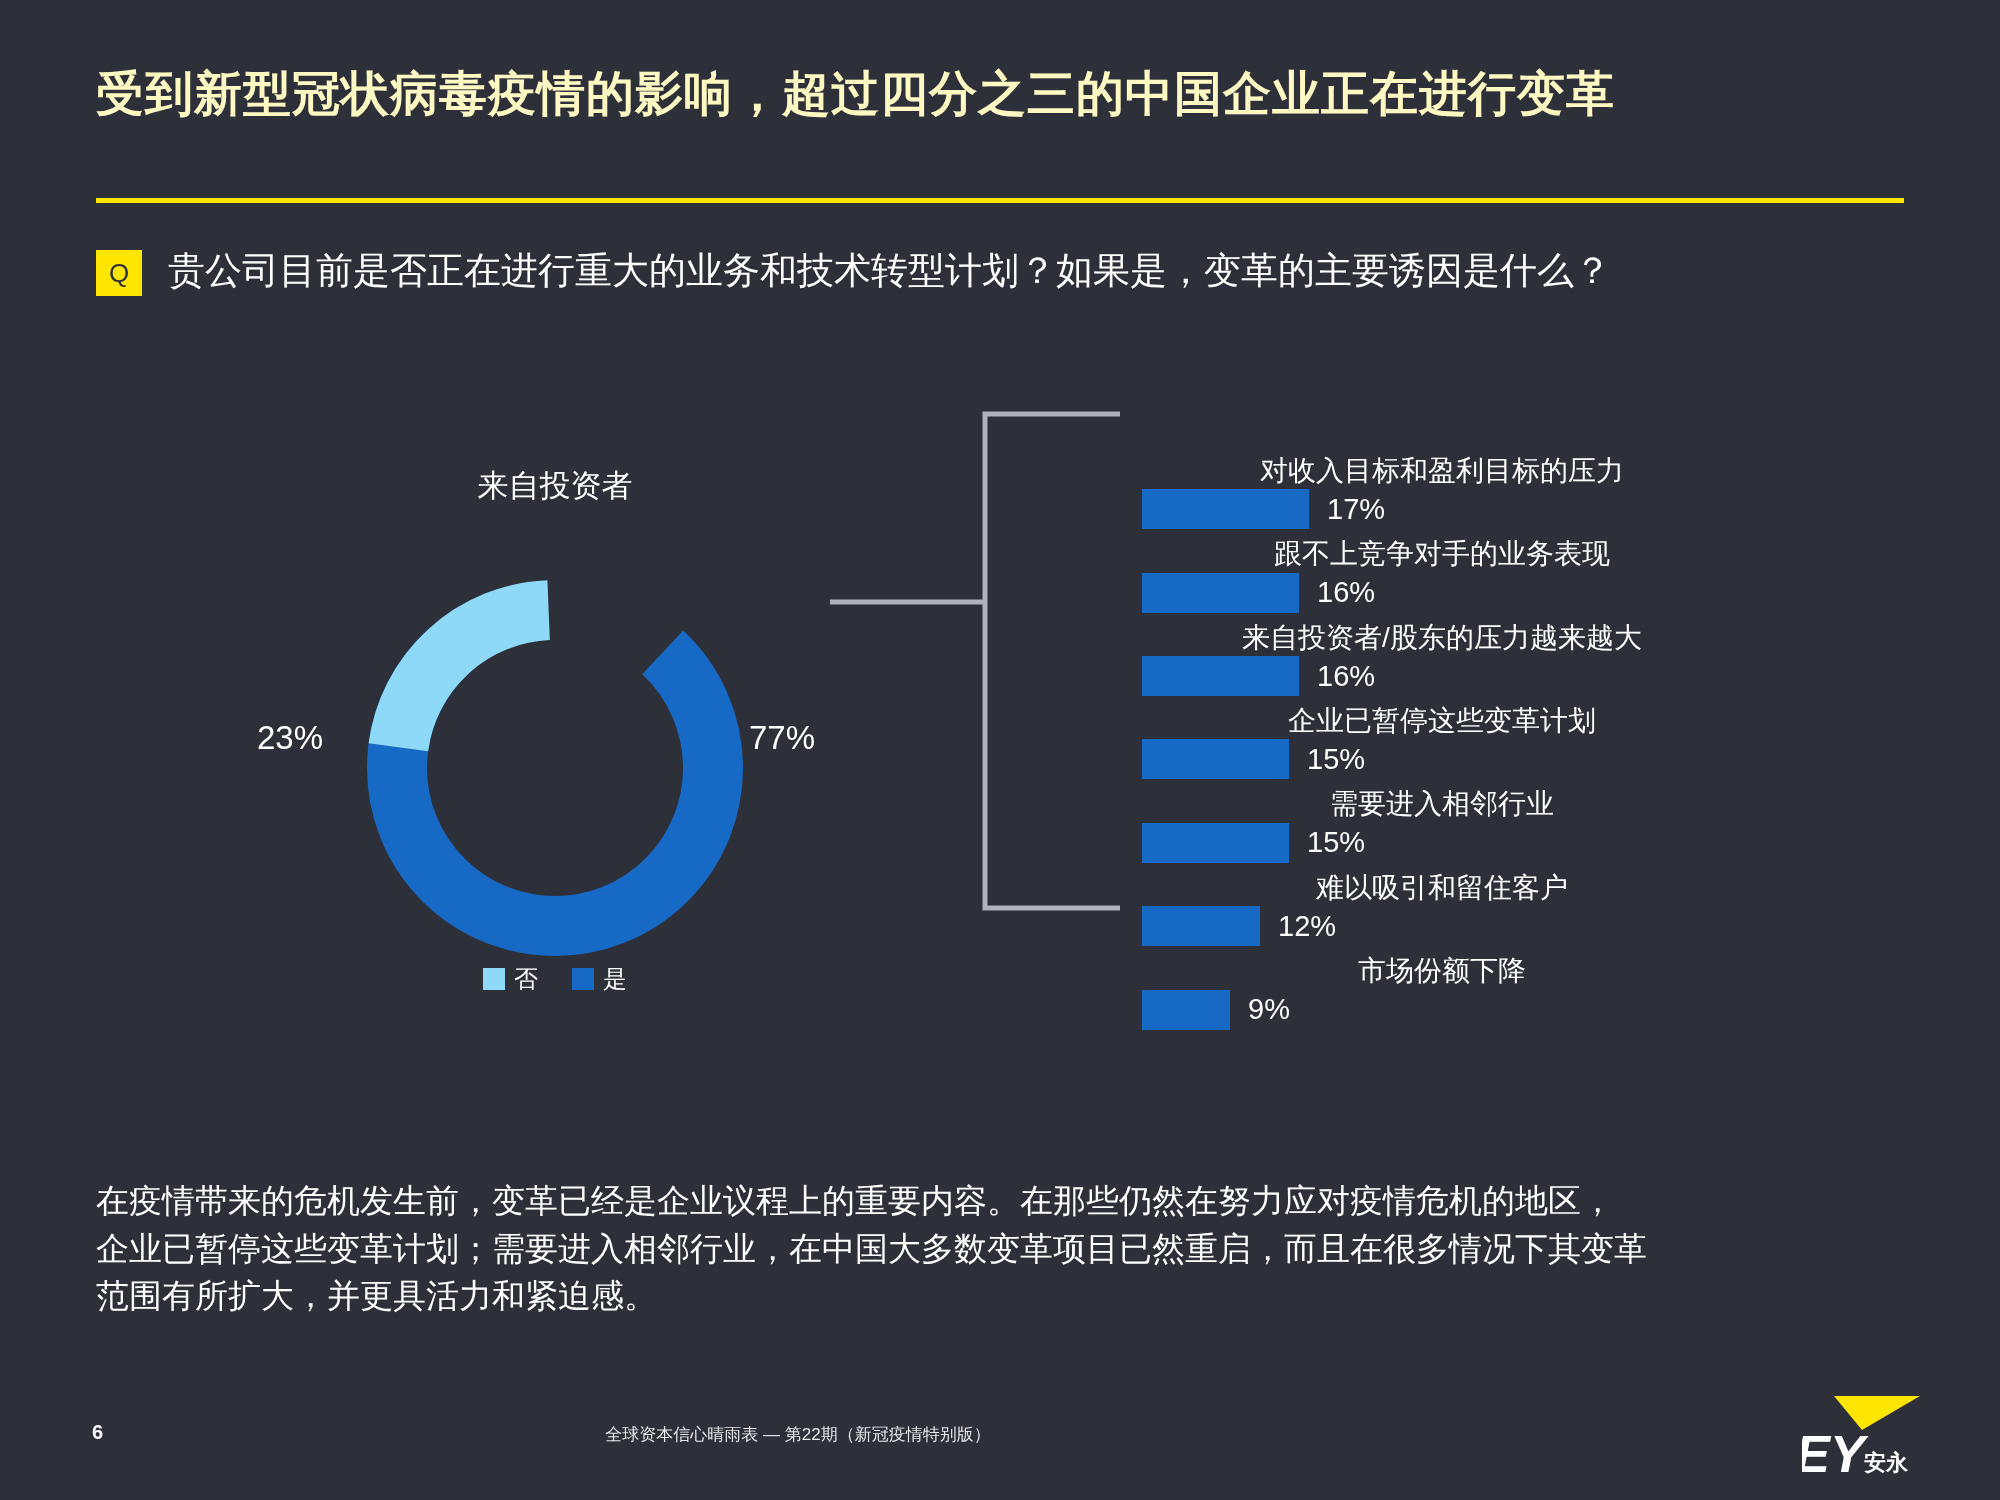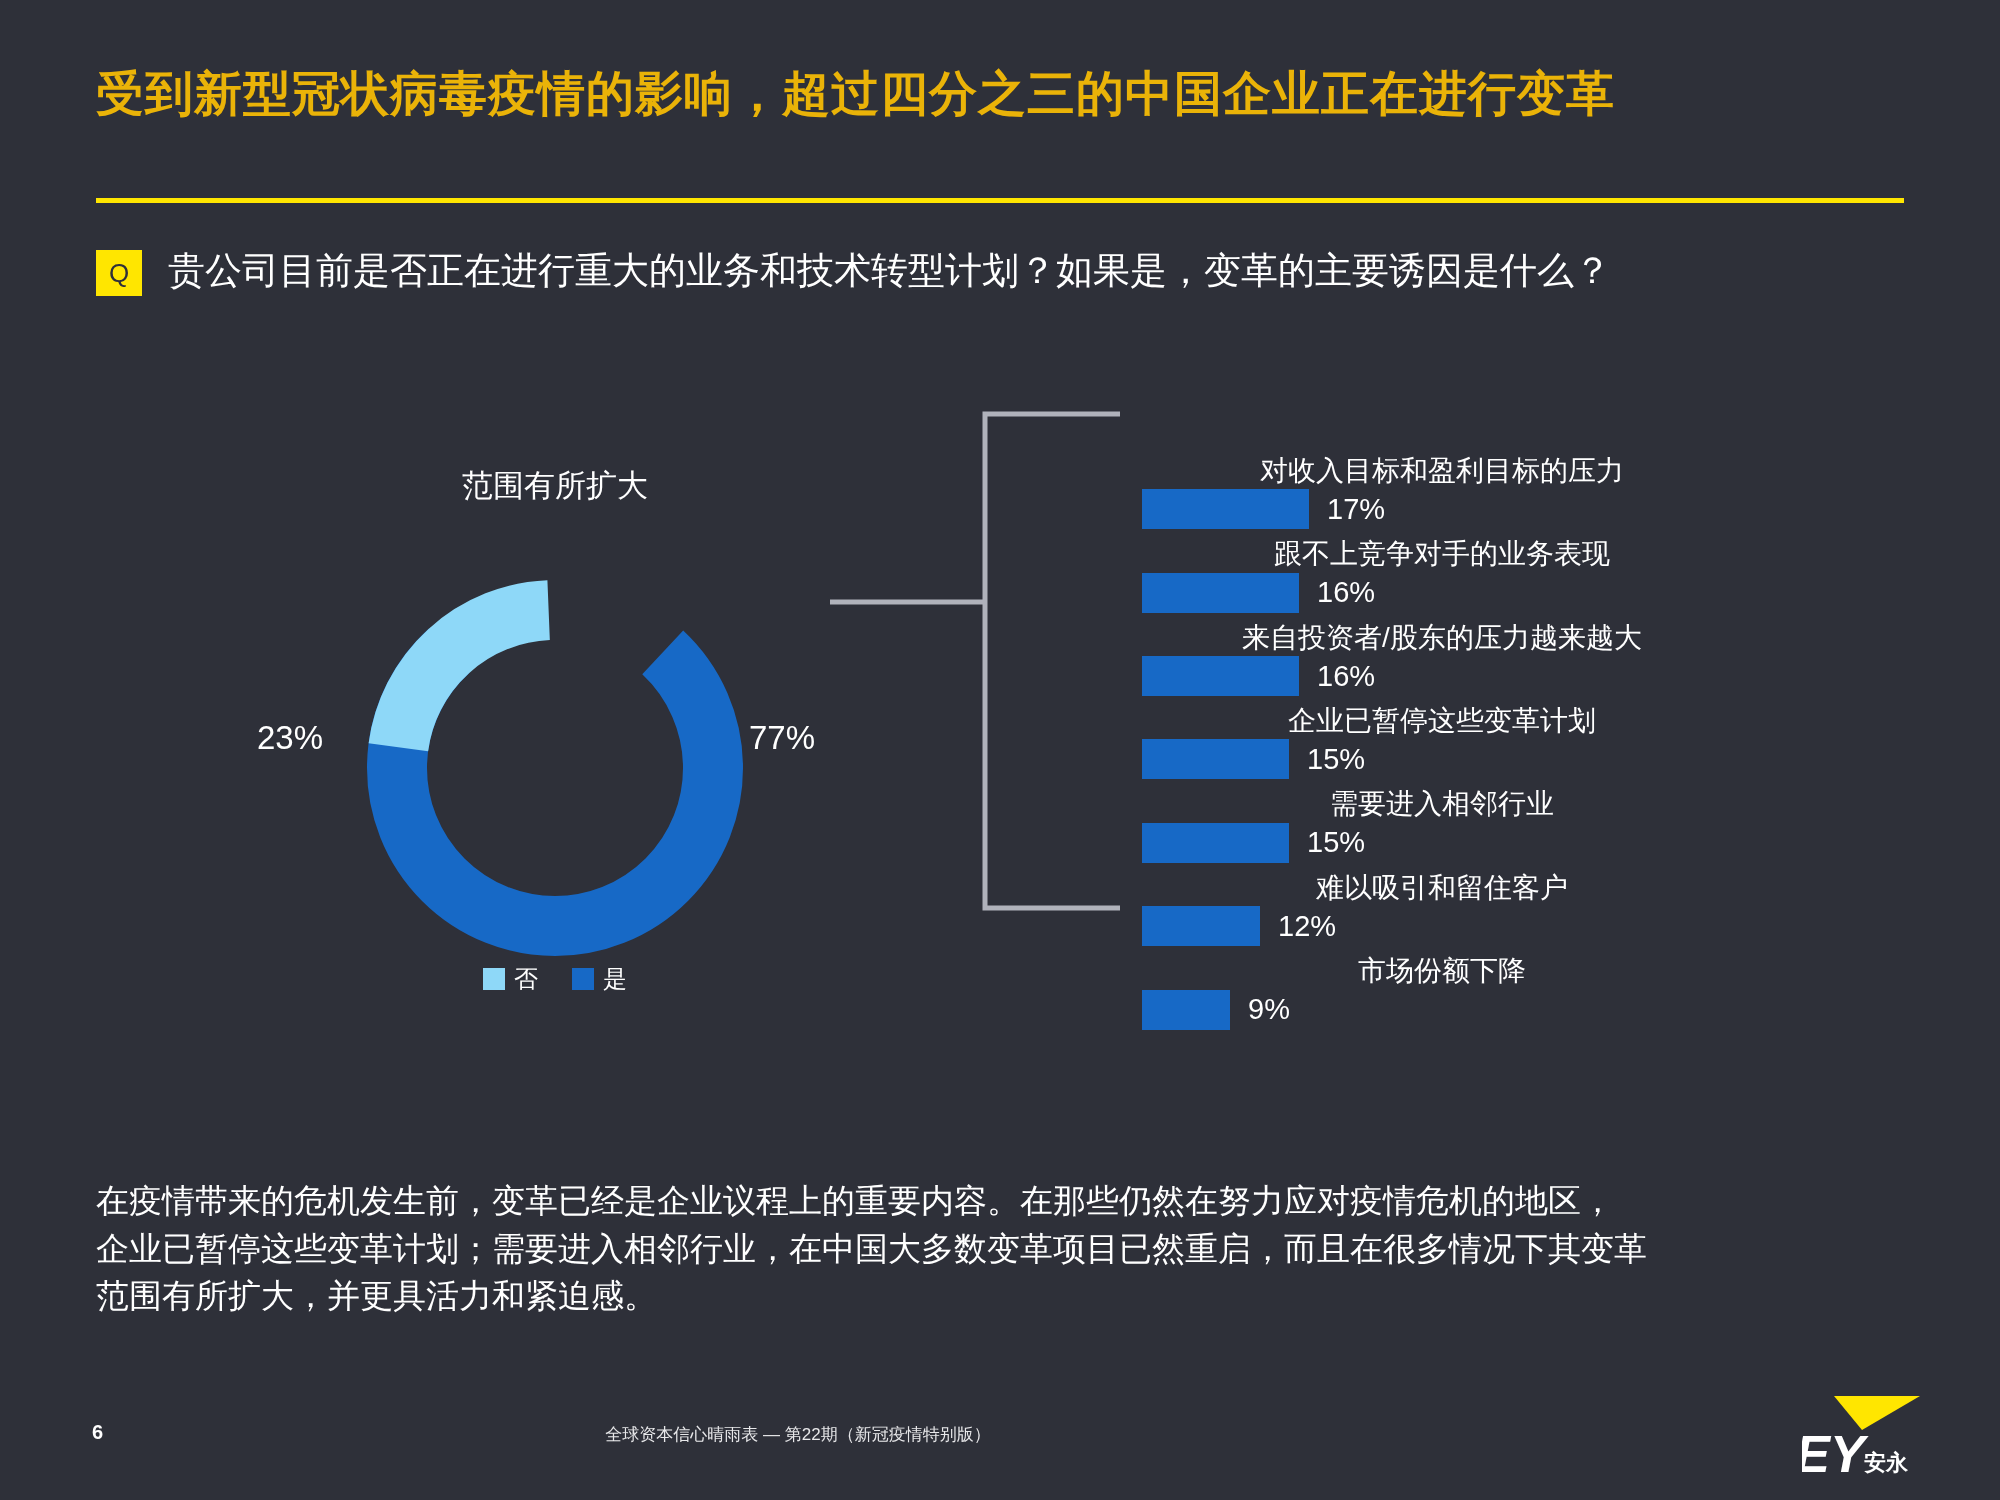--- a/index.html
+++ b/index.html
@@ -15,21 +15,21 @@
   }
 
   
   .slide-title {
     position: absolute;
     left: 96px;
     top: 62px;
     font-size: 48px;
     font-weight: bold;
     letter-spacing: 1px;
-    color: #eab308;
+    color: #fef9c3;
     white-space: nowrap;
   }
 
   .title-rule {
     position: absolute;
     left: 96px;
     top: 198px;
     width: 1808px;
     height: 5px;
     background: #ffe600;
@@ -197,21 +197,21 @@
 
 <div class="slide-title">受到新型冠状病毒疫情的影响，超过四分之三的中国企业正在进行变革</div>
 <div class="title-rule"></div>
 
 <div class="question-row">
   <div class="q-badge">Q</div>
   <div class="question-text">贵公司目前是否正在进行重大的业务和技术转型计划？如果是，变革的主要诱因是什么？</div>
 </div>
 
 <div class="donut-block">
-  <div class="donut-title">范围有所扩大</div>
+  <div class="donut-title">来自投资者</div>
 
   <svg class="donut-svg" width="410" height="410" viewBox="0 0 410 410">
 
     <circle cx="205" cy="205" r="158" fill="none" stroke="#1769c6" stroke-width="60" stroke-dasharray="757.9 234.8" stroke-dashoffset="-118.5" transform="rotate(-90 205 205)"></circle>
 
     <circle cx="205" cy="205" r="158" fill="none" stroke="#8ed8f8" stroke-width="60" stroke-dasharray="220.8 771.9" stroke-dashoffset="-765.1" transform="rotate(-90 205 205)"></circle>
   </svg>
 
   <div class="donut-label left">23%</div>
   <div class="donut-label right">77%</div>

